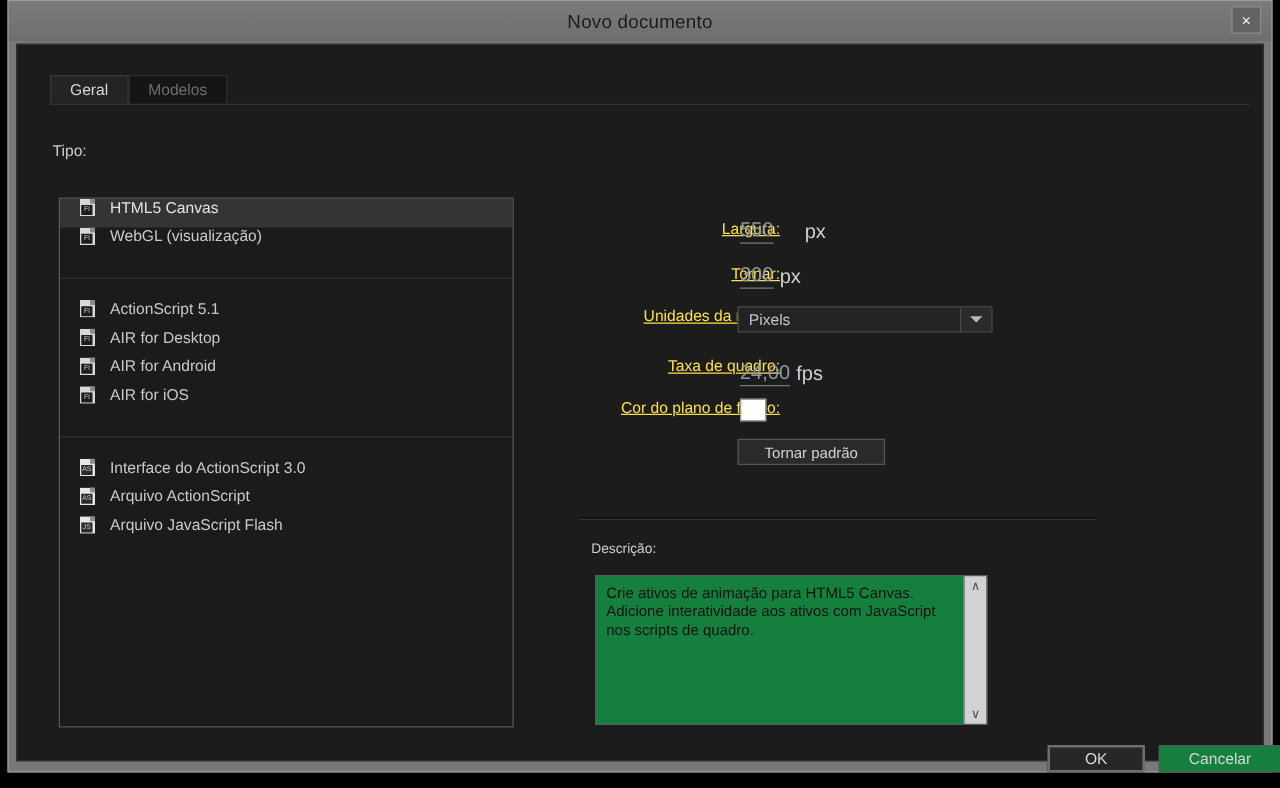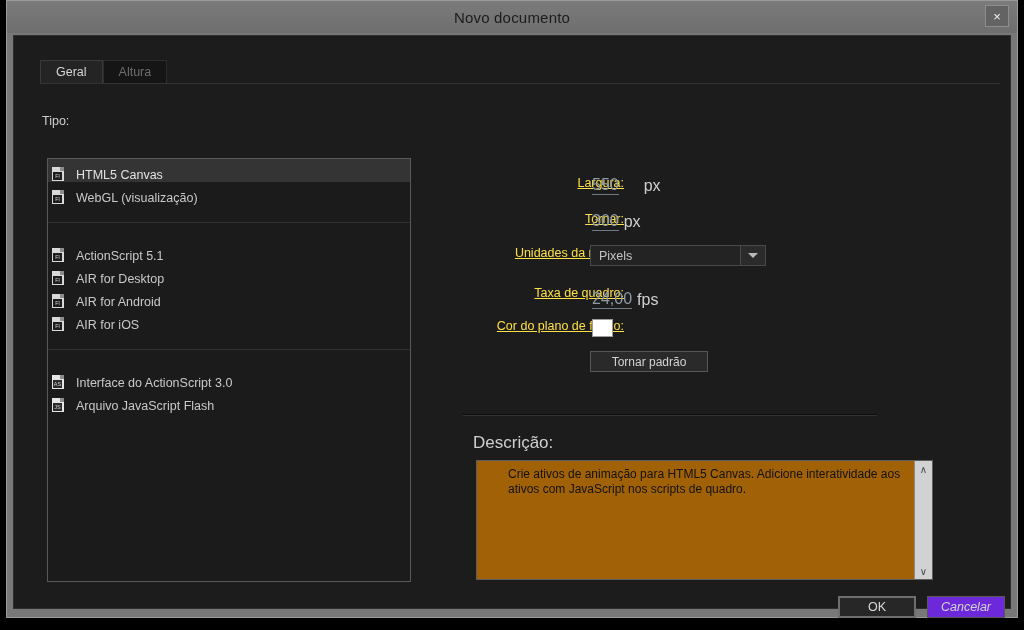--- a/index.html
+++ b/index.html
@@ -123,22 +123,22 @@
     width: 364px;
     height: 424px;
     background: #1b1b1b;
     border: 1px solid #585858;
     box-sizing: border-box;
     overflow: hidden;
   }
   .list-row {
     height: 23px;
     display: flex;
-    align-items: flex-end;
-    padding-left: 4px;
+    align-items: flex-start;
+    padding-left: 16px;
     font-size: 12.5px;
     color: #c9c9c9;
     cursor: pointer;
   }
   .list-row.selected {
     background: #343434;
     color: #e2e2e2;
   }
   .list-gap {
     height: 17px;
@@ -219,21 +219,21 @@
     align-items: center;
   }
   #val-largura { left: 572px; top: 140px; gap: 20px; }
   #val-altura  { left: 572px; top: 176px; }
   #val-taxa    { left: 572px; top: 254px; }
 
   #ruler-select {
     position: absolute;
     left: 576px;
     top: 209px;
-    width: 176px;
+    width: 204px;
     height: 21px;
     background: #232323;
     border: 1px solid #4a4a4a;
     box-sizing: border-box;
     display: flex;
     align-items: center;
     cursor: pointer;
   }
   #ruler-select-value {
     flex: 1 1 auto;
@@ -293,35 +293,34 @@
     width: 414px;
     height: 1px;
     background: #0c0c0c;
     border-bottom: 1px solid #343434;
   }
 
   #desc-label {
     position: absolute;
     left: 459px;
     top: 397px;
-    font-size: 17px;
+    font-size: 11px;
     color: #cfcfcf;
   }
 
   #desc-box {
     position: absolute;
     left: 462px;
     top: 424px;
-    width: 457px;
+    width: 314px;
     height: 120px;
-    background: #a16207;
+    background: #15803d;
     border: 1px solid #5d5d5d;
     box-sizing: border-box;
     display: flex;
-    padding-left: 23px;
   }
   #desc-text {
     flex: 1 1 auto;
     padding: 6px 8px;
     font-size: 12px;
     line-height: 15px;
     color: #111111;
     white-space: pre-wrap;
   }
   #desc-scrollbar {
@@ -362,42 +361,41 @@
     top: 560px;
     width: 78px;
     background: #272727;
     border: 2px solid #6e6e6e;
     color: #dadada;
     text-align: right;
   }
   #cancel-button {
     left: 913px;
     top: 560px;
-    width: 78px;
-    background: #6d28d9;
+    width: 98px;
+    background: #15803d;
     border: 1px solid #585858;
     color: #d4d4d4;
-    font-style: italic;
   }
 </style>
 </head>
 <body>
 
 <div id="dialog">
 
   <div id="titlebar">
     <div id="title-text">Novo documento</div>
     <div id="close-button">×</div>
   </div>
 
   <div id="content">
 
     <div id="tabbar">
       <div class="tab active">Geral</div>
-      <div class="tab inactive">Altura</div>
+      <div class="tab inactive">Modelos</div>
     </div>
     <div id="tab-underline"></div>
 
     <div id="type-label">Tipo:</div>
 
     <div id="type-list">
 
       <div class="list-row selected">
         <span class="file-icon">
           <span class="sheet"></span>
@@ -463,20 +461,28 @@
 
       <div class="list-row">
         <span class="file-icon script">
           <span class="sheet"></span>
             <span class="fold"></span>
             <span class="badge">AS</span>
         </span>
         <span>Interface do ActionScript 3.0</span>
       </div>
 
+      <div class="list-row">
+        <span class="file-icon script">
+          <span class="sheet"></span>
+            <span class="fold"></span>
+            <span class="badge">AS</span>
+        </span>
+        <span>Arquivo ActionScript</span>
+      </div>
 
       <div class="list-row">
         <span class="file-icon script">
           <span class="sheet"></span>
             <span class="fold"></span>
             <span class="badge">JS</span>
         </span>
         <span>Arquivo JavaScript Flash</span>
       </div>
 

